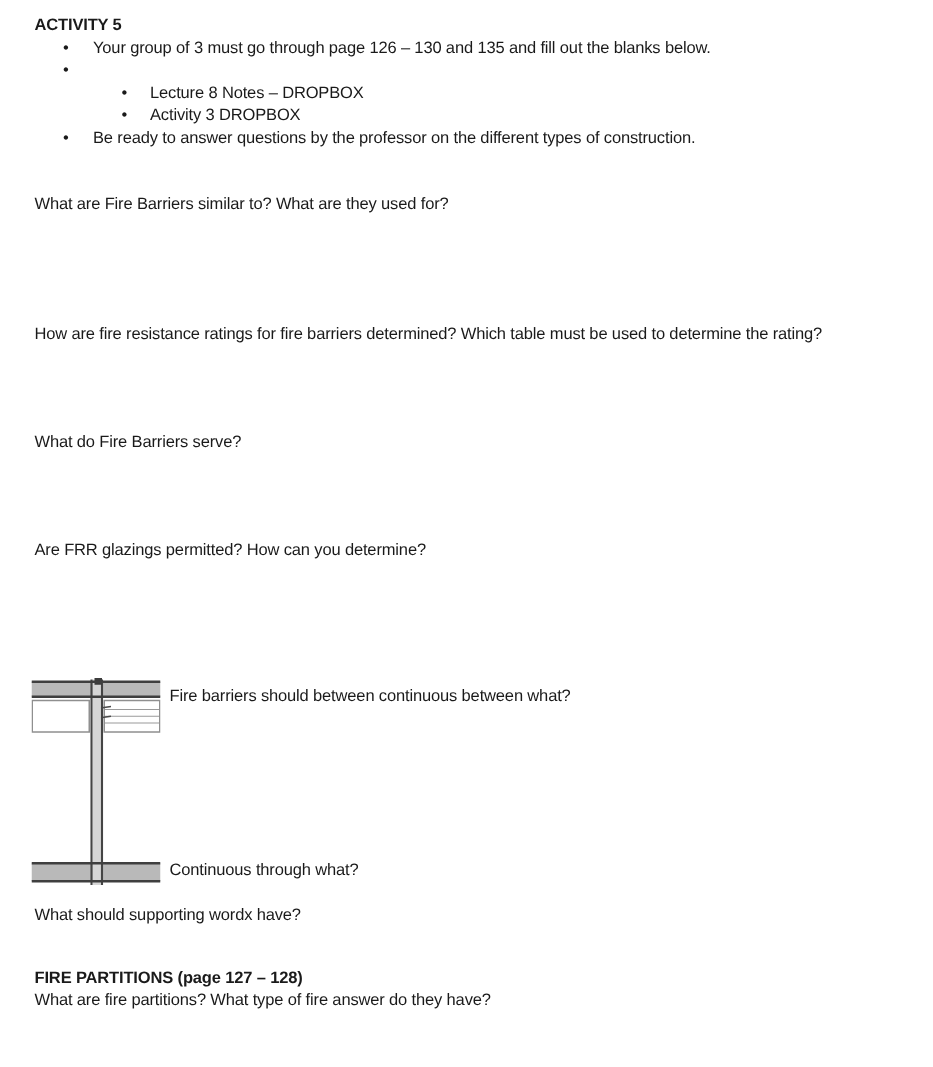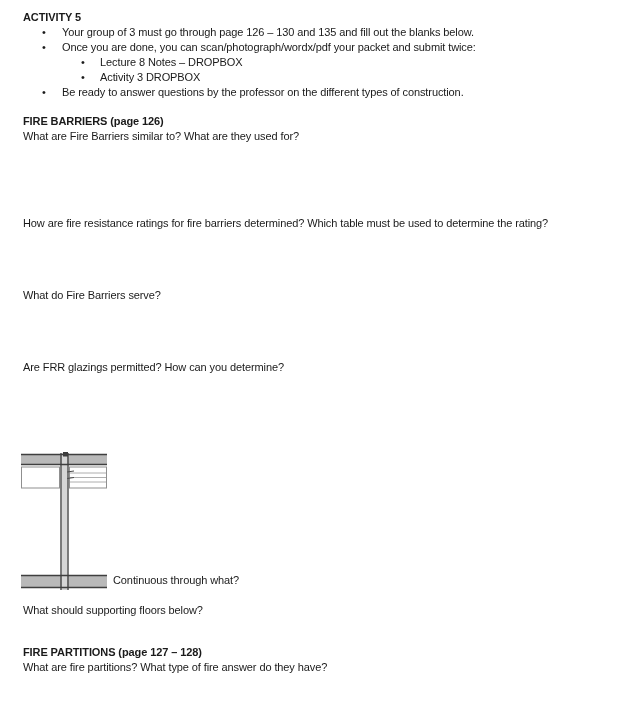--- a/index.html
+++ b/index.html
@@ -44,33 +44,32 @@
 <body>
 
 <div id="page">
 
   <div class="line bold" style="left:23px; top:10px">ACTIVITY 5</div>
 
   <div class="line" style="left:62px; top:25px">
     <span class="marker">•</span><span>Your group of 3 must go through page 126 – 130 and 135 and fill out the blanks below.</span>
   </div>
   <div class="line" style="left:62px; top:40px">
-    <span class="marker">•</span><span>Once you are done, you can scan/photograph/wordx/pdf your packet and submit twice:</span>
+    <span class="marker">•</span>
   </div>
   <div class="line" style="left:100px; top:55px">
     <span class="marker sub">•</span><span>Lecture 8 Notes – DROPBOX</span>
   </div>
   <div class="line" style="left:100px; top:70px">
     <span class="marker sub">•</span><span>Activity 3 DROPBOX</span>
   </div>
   <div class="line" style="left:62px; top:85px">
     <span class="marker">•</span><span>Be ready to answer questions by the professor on the different types of construction.</span>
   </div>
 
-  <div class="line bold" style="left:23px; top:114px">FIRE BARRIERS (page 126)</div>
   <div class="line" style="left:23px; top:129px">What are Fire Barriers similar to? What are they used for?</div>
   <div class="line" style="left:23px; top:216px">How are fire resistance ratings for fire barriers determined? Which table must be used to determine the rating?</div>
   <div class="line" style="left:23px; top:360px">Are FRR glazings permitted? How can you determine?</div>
   <div class="line" style="left:23px; top:288px">What do Fire Barriers serve?</div>
 
   <svg class="diagram" width="86" height="138" viewBox="0 0 86 138" xmlns="http://www.w3.org/2000/svg">
     <rect x="0" y="2.5" width="86" height="10" fill="#b9b9b9"></rect>
     <rect x="0.5" y="15" width="38" height="21" fill="#ffffff" stroke="#8f8f8f" stroke-width="1"></rect>
     <rect x="48.5" y="15" width="37" height="21" fill="#ffffff" stroke="#8f8f8f" stroke-width="1"></rect>
     <g stroke="#9a9a9a" stroke-width="0.8">
@@ -88,20 +87,21 @@
     <line x1="47" y1="1" x2="47" y2="138" stroke="#454545" stroke-width="1.4"></line>
     <rect x="42" y="0" width="5" height="4.5" fill="#3c3c3c"></rect>
     <g stroke="#3f3f3f" stroke-width="1.6">
       <line x1="0" y1="2.5" x2="86" y2="2.5"></line>
       <line x1="0" y1="12.5" x2="86" y2="12.5"></line>
       <line x1="0" y1="123.5" x2="86" y2="123.5"></line>
       <line x1="0" y1="135.5" x2="86" y2="135.5"></line>
     </g>
   </svg>
 
+  <div class="line" style="left:113px; top:457px">Fire barriers should between continuous between what?</div>
   <div class="line" style="left:113px; top:573px">Continuous through what?</div>
 
-  <div class="line" style="left:23px; top:603px">What should supporting floors below?</div>
+  <div class="line" style="left:23px; top:603px">What should supporting wordx have?</div>
 
   <div class="line bold" style="left:23px; top:645px">FIRE PARTITIONS (page 127 – 128)</div>
   <div class="line" style="left:23px; top:660px">What are fire partitions? What type of fire answer do they have?</div>
 
 </div>
 
 </body></html>

